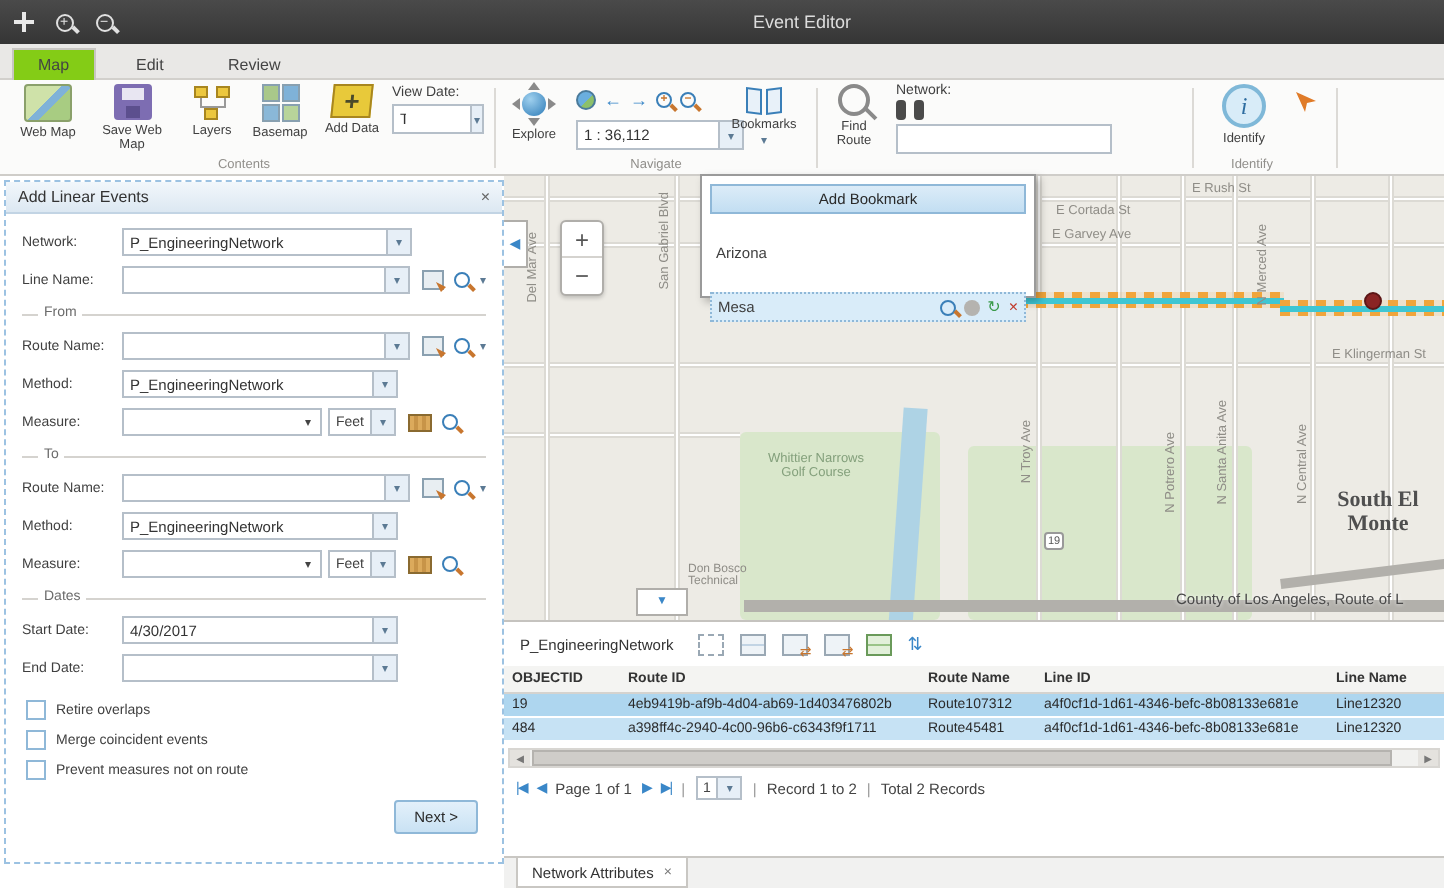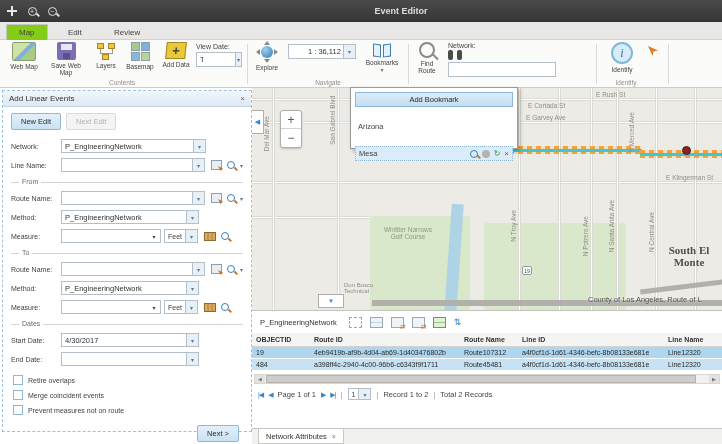--- a/index.html
+++ b/index.html
@@ -4,21 +4,21 @@
 <style>
   * { margin:0; padding:0; box-sizing:border-box; }
   html,body { width:722px; height:444px; }
   body { position:relative; overflow:hidden; background:#fff;
          font-family:"Liberation Sans", sans-serif; color:#3f3f3f; }
 
   
   .titlebar { position:absolute; left:0; top:0; width:722px; height:22px;
               background:linear-gradient(#4a4a4a,#353535); display:flex; align-items:center; }
   .titlebar .title { position:absolute; left:50%; transform:translateX(-50%); margin-left:40px;
-                     color:#ddd; font-size:9px;font-weight:bold; }
+                     color:#ddd; font-size:9px; }
   .ti { display:inline-flex; align-items:center; justify-content:center;
         width:16px; height:16px; margin-left:4px; }
   .pan-glyph { position:relative; width:10px; height:10px; }
   .pan-glyph::before { content:""; position:absolute; left:4px; top:0; width:2px; height:10px; background:#e8e8e8; }
   .pan-glyph::after  { content:""; position:absolute; left:0; top:4px; width:10px; height:2px; background:#e8e8e8; }
   .magw { position:relative; width:9px; height:9px; border:1.5px solid #e0e0e0; border-radius:50%;
           font-size:7px; color:#e0e0e0; display:flex; align-items:center; justify-content:center; line-height:1; }
   .magw::after { content:""; position:absolute; width:4px; height:1.5px; background:#e0e0e0;
                  right:-4px; bottom:-1px; transform:rotate(45deg); }
 
@@ -279,21 +279,21 @@
       </span>
     <span class="blbl">Explore</span>
   </div>
   <div class="minibar" style="left:288px; top:5px;">
     <span class="icon-globe"></span>
     <span class="navarrow">←</span>
     <span class="navarrow">→</span>
     <span class="mag">+</span>
     <span class="mag">−</span>
   </div>
-  <div class="combo" style="position:absolute; left:288px; top:4px; width:68px;padding-left:16px;">
+  <div class="combo" style="position:absolute; left:288px; top:20px; width:84px;">
     <span class="val">1 : 36,112</span>
     <span class="caretbox">▾</span>
   </div>
   <div class="rbtn" style="left:362px; width:40px;">
     <span class="icon-book">
         <i></i>
         <i></i>
       </span>
     <span class="blbl">Bookmarks</span>
     <span class="tinycaret">▾</span>
@@ -324,24 +324,20 @@
   <div class="glabel" style="left:576px;">Identify</div>
   <div class="vdiv" style="left:668px;"></div>
 </div>
 
 <div class="panel">
   <div class="phead">
     <span class="pt">Add Linear Events</span>
     <span class="px">×</span>
   </div>
   <div class="pbody">
-    <div class="btnrow">
-      <button class="pbtn">New Edit</button>
-      <button class="pbtn disabled">Next Edit</button>
-    </div>
 
     <div class="frow">
       <span class="flab">Network:</span>
       <div class="combo" style="max-width:145px;">
         <span class="val">P_EngineeringNetwork</span>
         <span class="caretbox">▾</span>
       </div>
       <span style="width:36px;"></span>
     </div>
 

